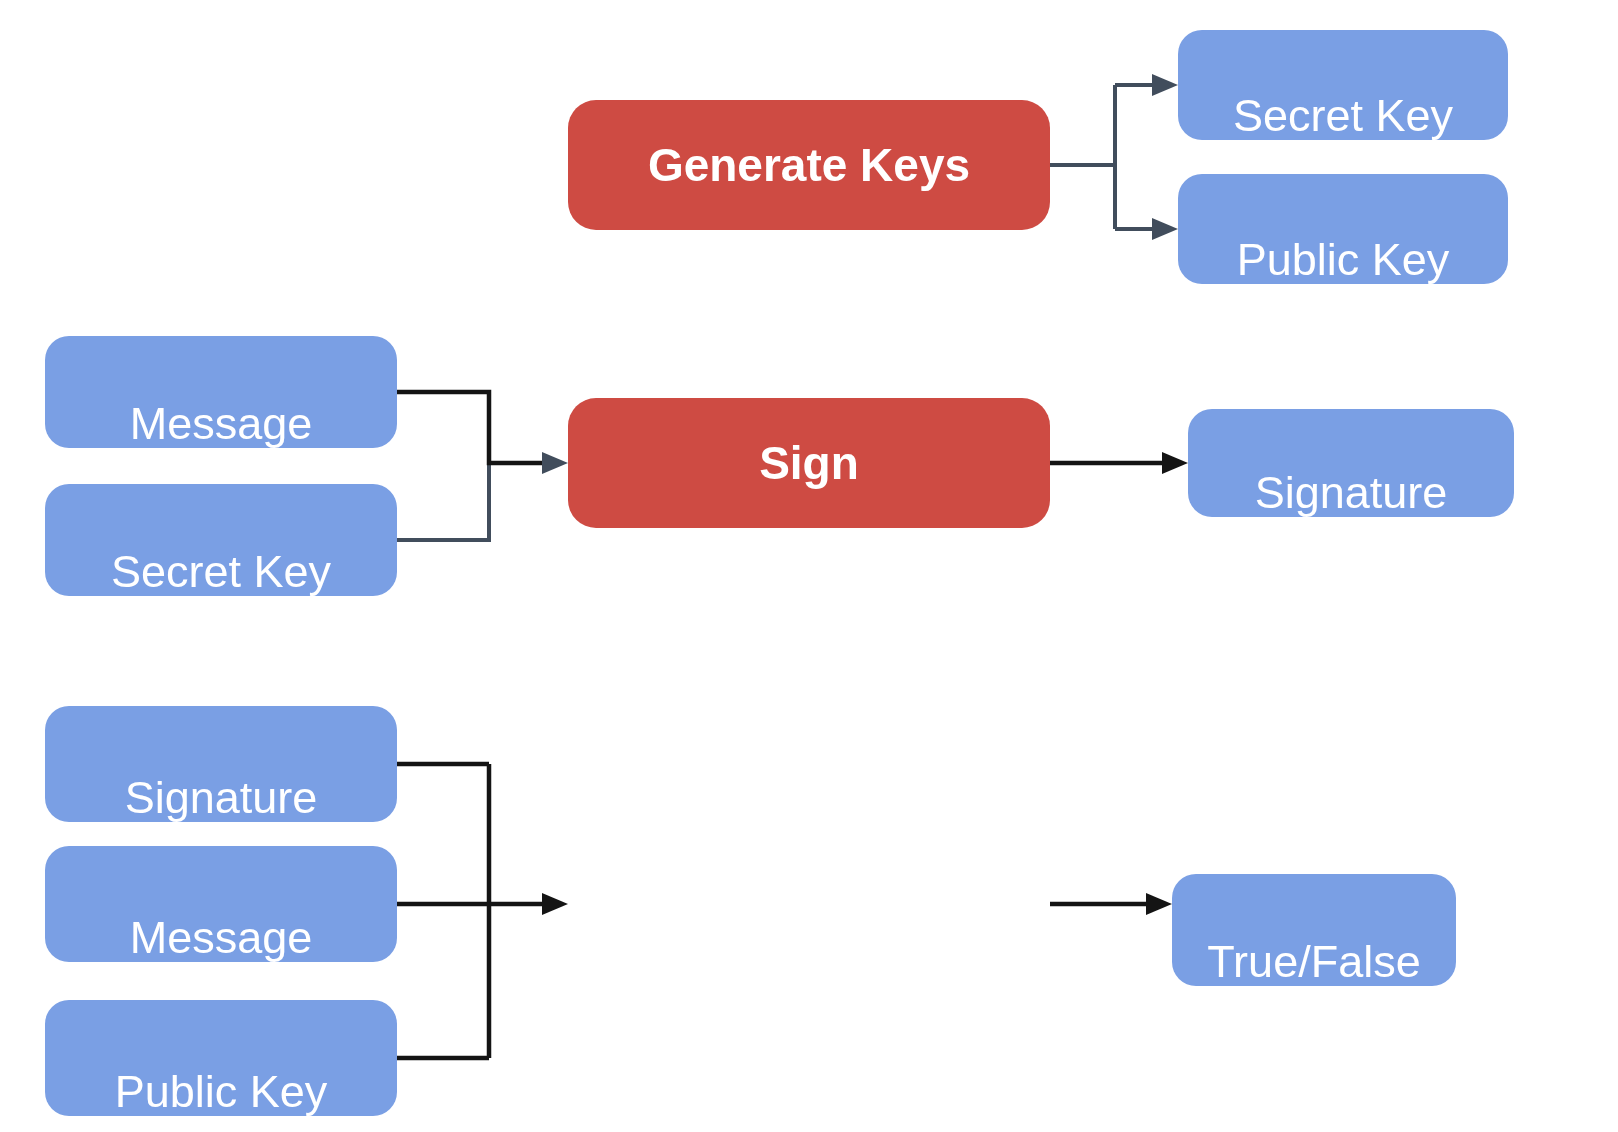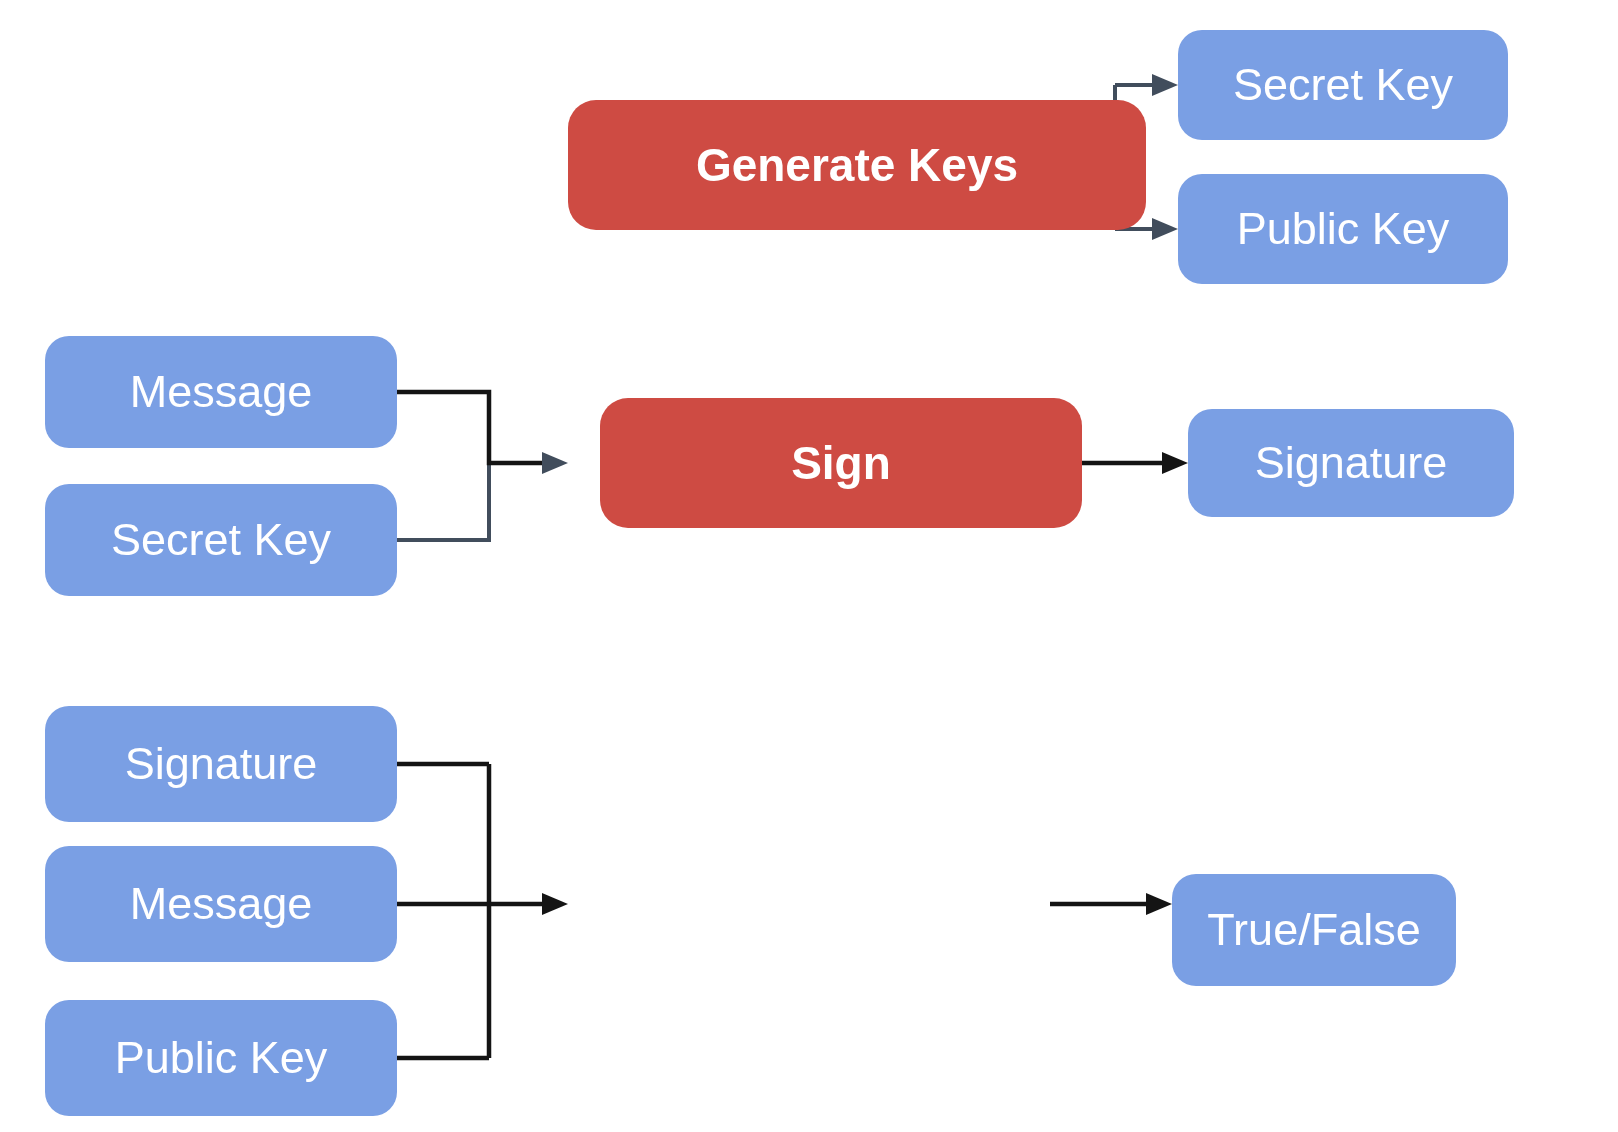--- a/index.html
+++ b/index.html
@@ -49,20 +49,21 @@
     background: var(--process-fill, #ce4b43);
     border-radius: 28px;
     font-weight: bold;
     font-size: 46px;
   }
   .node.data {
     background: var(--data-fill, #7a9fe4);
     border-radius: 24px;
     font-weight: normal;
     font-size: 45px;
+    align-items: flex-end;
   }
 </style>
 </head>
 <body>
 
 <div class="canvas">
 
   <svg class="edges" viewBox="0 0 1618 1132" xmlns="http://www.w3.org/2000/svg">
 
     <path class="edge-dark" d="M1050 165 H1115 M1115 85 V229 M1115 85 H1154 M1115 229 H1154"></path>
@@ -76,37 +77,37 @@
     <path class="edge-black" d="M1050 463 H1164"></path>
     <polygon class="head-black" points="1188,463 1162,452 1162,474"></polygon>
 
     <path class="edge-black" d="M397 764 H489 M397 1058 H489 M489 764 V1058 M397 904 H546"></path>
     <polygon class="head-black" points="568,904 542,893 542,915"></polygon>
 
     <path class="edge-black" d="M1050 904 H1148"></path>
     <polygon class="head-black" points="1172,904 1146,893 1146,915"></polygon>
   </svg>
 
-  <div class="node process" style="left:568px; top:100px; width:578px; height:130px;">
+  <div class="node process" style="left:568px; top:100px; width:482px; height:130px;">
     <span>Generate Keys</span>
   </div>
   <div class="node data" style="left:1178px; top:30px; width:330px; height:110px;">
     <span>Secret Key</span>
   </div>
   <div class="node data" style="left:1178px; top:174px; width:330px; height:110px;">
     <span>Public Key</span>
   </div>
 
   <div class="node data" style="left:45px; top:336px; width:352px; height:112px;">
     <span>Message</span>
   </div>
   <div class="node data" style="left:45px; top:484px; width:352px; height:112px;">
     <span>Secret Key</span>
   </div>
-  <div class="node process" style="left:568px; top:398px; width:482px; height:130px;margin-left:32px;">
+  <div class="node process" style="left:568px; top:398px; width:482px; height:130px;">
     <span>Sign</span>
   </div>
   <div class="node data" style="left:1188px; top:409px; width:326px; height:108px;">
     <span>Signature</span>
   </div>
 
   <div class="node data" style="left:45px; top:706px; width:352px; height:116px;">
     <span>Signature</span>
   </div>
   <div class="node data" style="left:45px; top:846px; width:352px; height:116px;">

